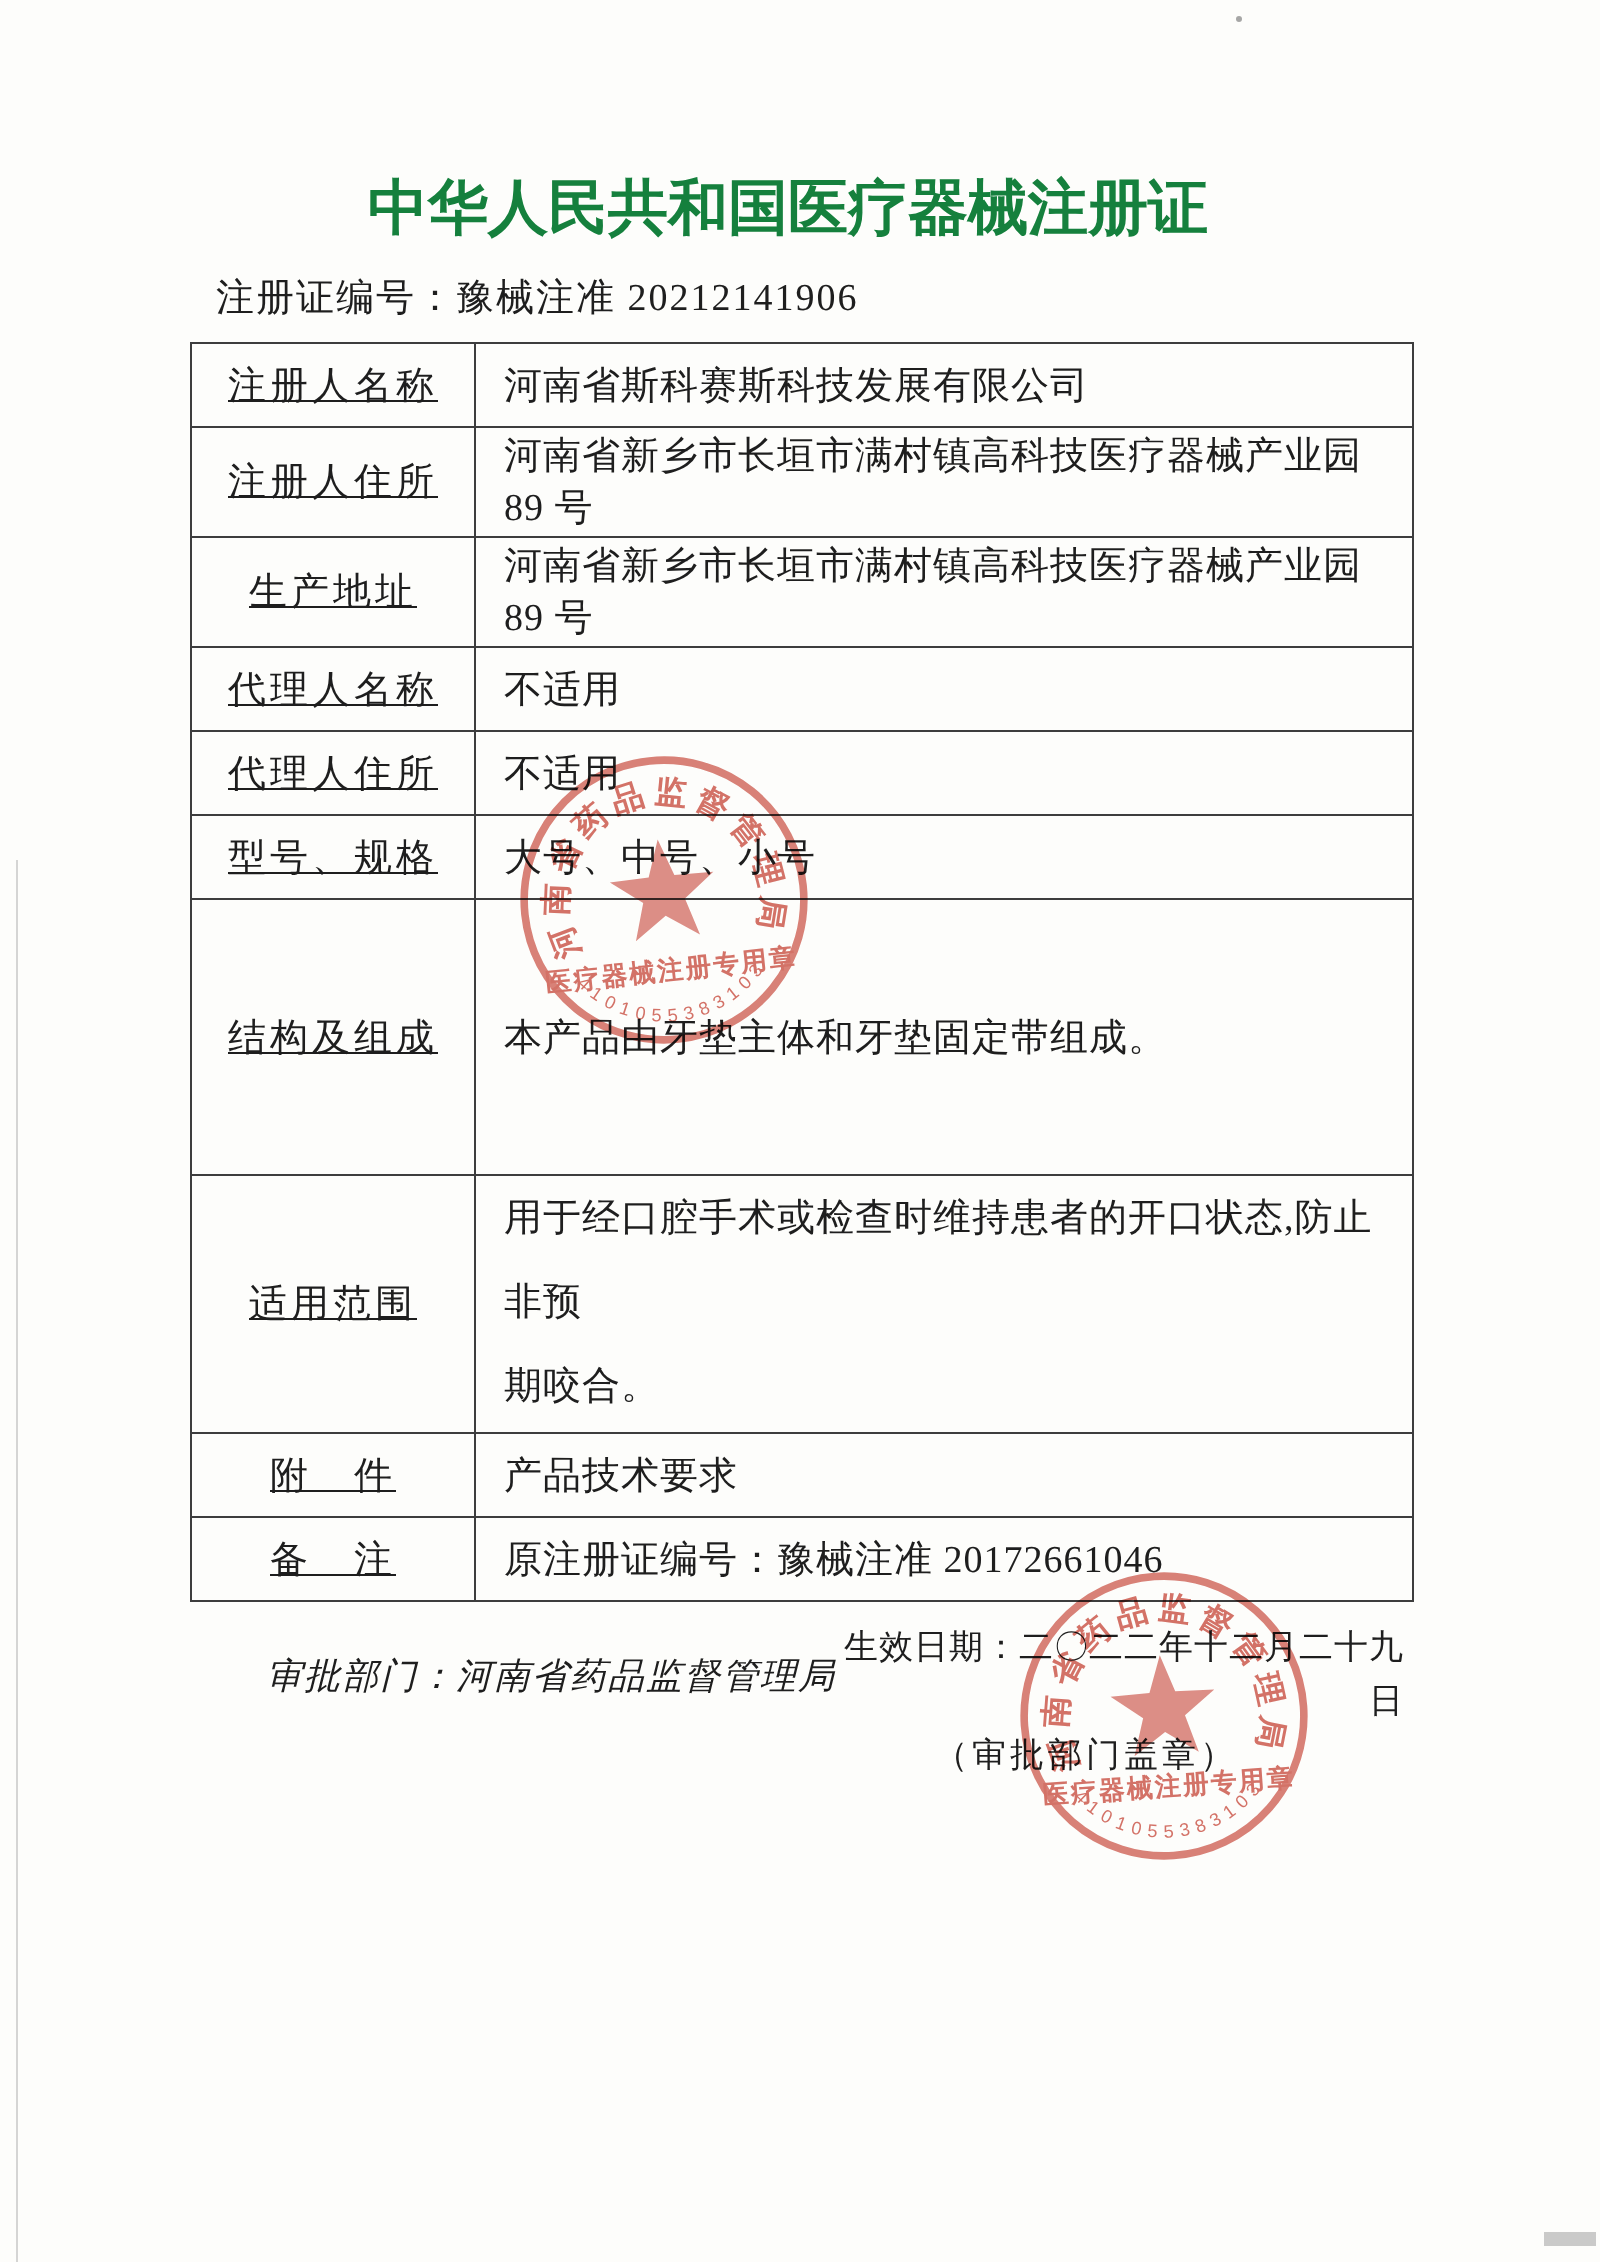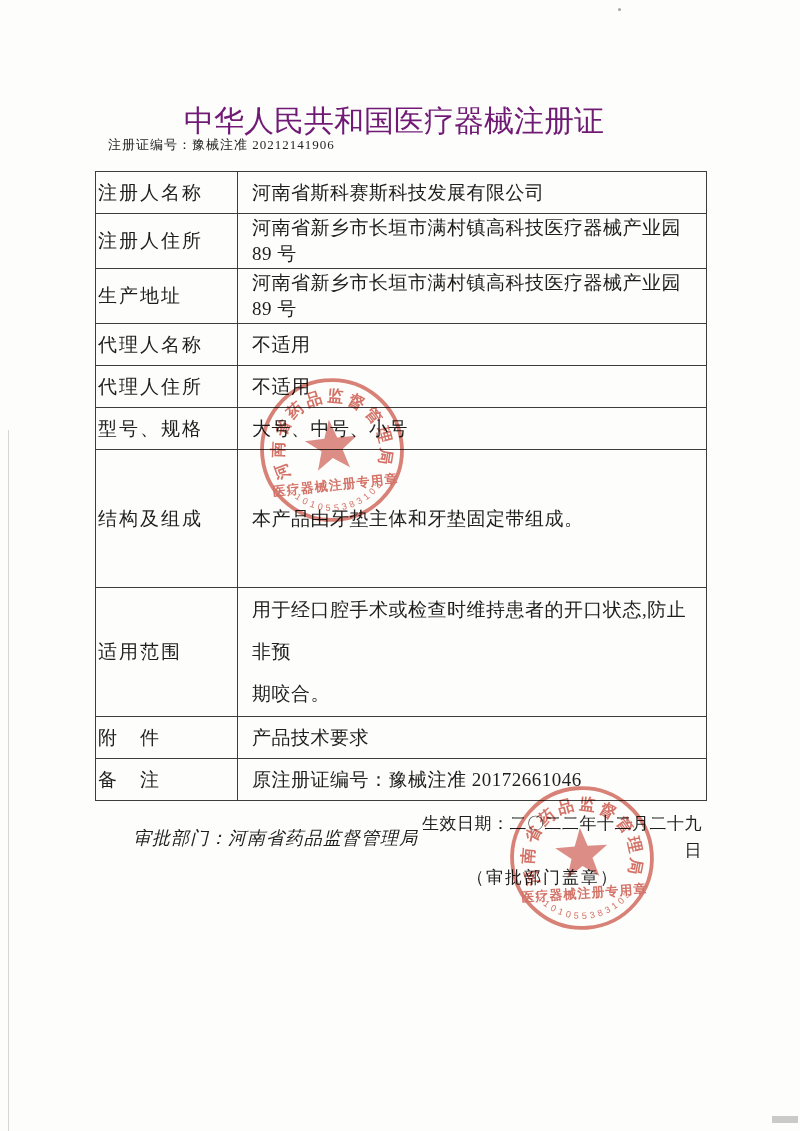--- a/index.html
+++ b/index.html
@@ -8,30 +8,30 @@
     background:#fdfdfb; overflow:hidden;
     font-family:"Liberation Serif", serif; color:#1e1e1e;
   }
   
   .edge-left    { position:absolute; left:8px; top:430px; width:1px; height:701px; background:rgba(110,110,110,.28); }
   .smudge-br    { position:absolute; right:2px; bottom:8px; width:26px; height:7px; background:rgba(140,140,140,.45); }
   .speck-top    { position:absolute; left:618px; top:8px; width:3px; height:3px; background:rgba(80,80,80,.5); border-radius:50%; }
 
   .title {
     position:absolute; top:84px; left:0; width:788px; text-align:center;
-    font-size:30px; font-weight:normal; letter-spacing:0px; color:#701a75;margin-top:17px;
+    font-size:30px; font-weight:bold; letter-spacing:0px; color:#15803d;
   }
-  .cert-line { position:absolute; top:136px; left:108px; font-size:13px; letter-spacing:1px; }
+  .cert-line { position:absolute; top:136px; left:108px; font-size:19px; letter-spacing:1px; }
 
   table.cert {
     position:absolute; top:171px; left:95px; width:612px;
     border-collapse:collapse; table-layout:fixed;
   }
   table.cert td { border:1.5px solid #3d3d3d; font-size:19px; vertical-align:middle; }
-  td.lbl { width:137px; text-align:left; letter-spacing:2px; padding:0 2px; }
+  td.lbl { width:137px; text-align:center; letter-spacing:2px; padding:0 2px;text-decoration:underline; }
   td.val { padding-left:14px; padding-right:6px; letter-spacing:0.5px; }
   tr.std  { height:42px; }
   tr.tall { height:138px; }
   tr.med  { height:84px; }
   td.val.multiline { white-space:pre-line; line-height:42px; }
 
   .dept-line { position:absolute; top:826px; left:133px; font-size:18px; letter-spacing:1px;font-style:italic; }
   .dates {
     position:absolute; top:810px; right:98px; width:290px;
     text-align:right; font-size:17px; line-height:27px; letter-spacing:0.5px;

